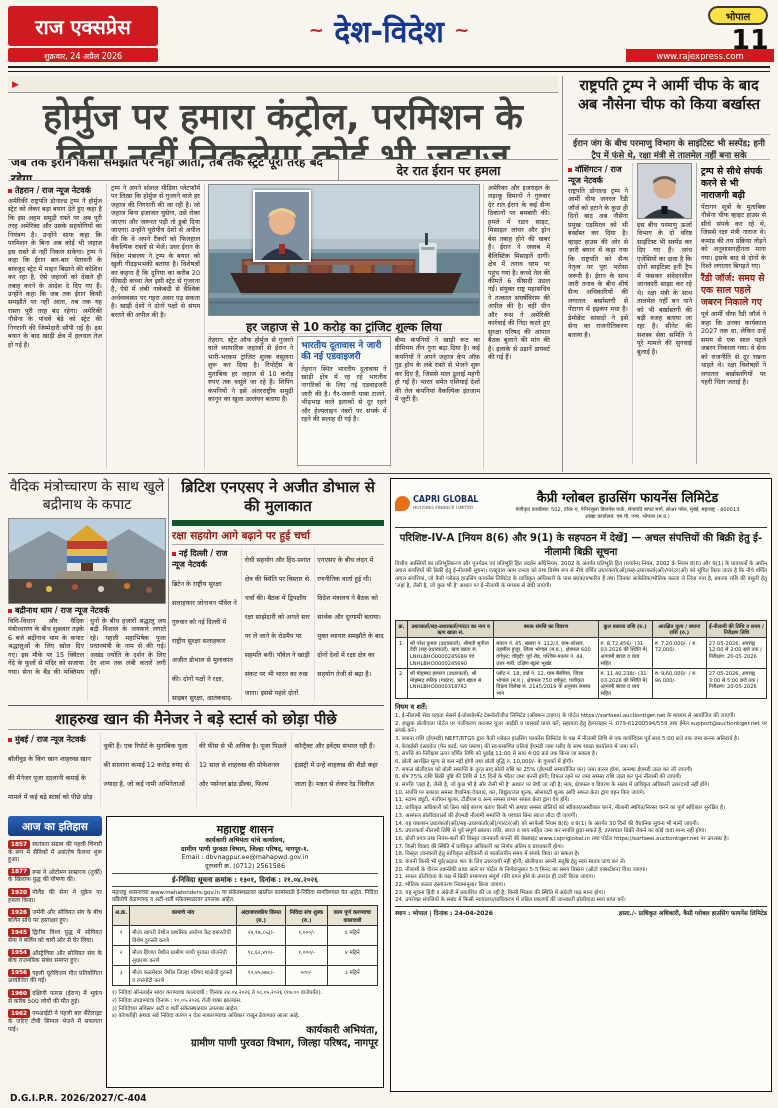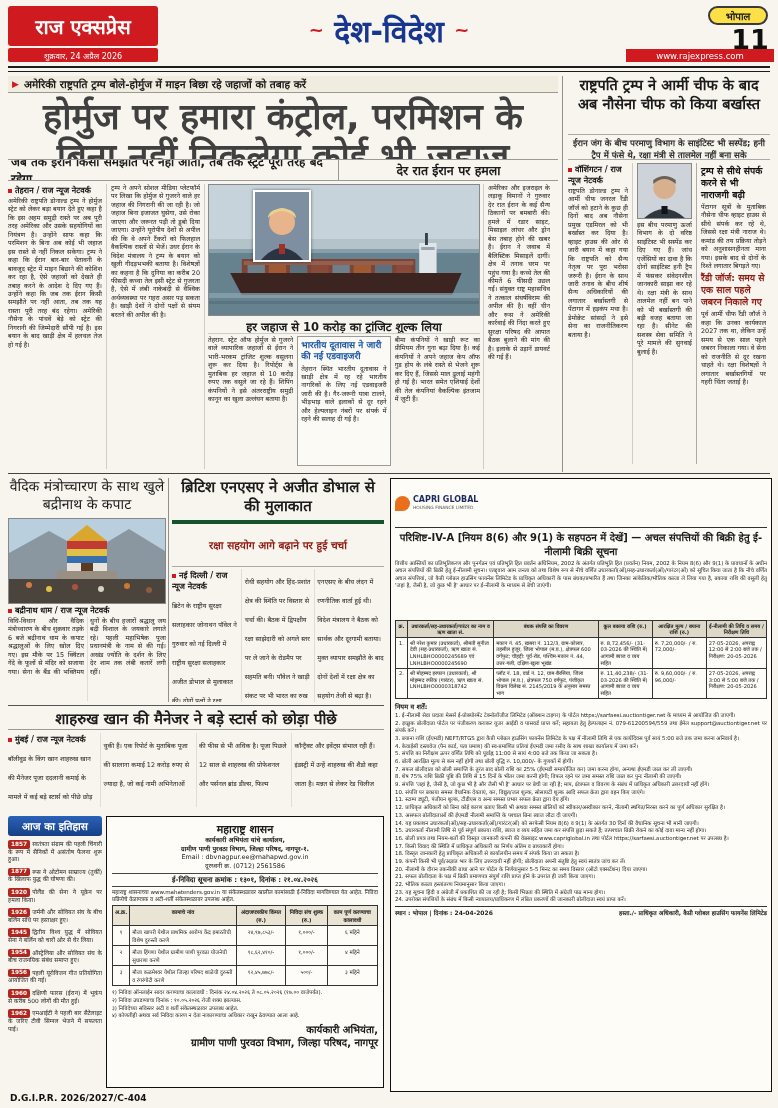--- a/index.html
+++ b/index.html
@@ -71,22 +71,22 @@
   
   .badri { left:8px; top:478px; width:158px; height:224px; overflow:hidden; }
   .badri-h { font-size:14px; font-weight:400; line-height:1.25; text-align:center; height:38px; overflow:hidden; }
   .temple-photo { position:relative; height:86px; border:1px solid #888; margin-top:2px; overflow:hidden; }
   .badri-body { height:84px; column-count:2; column-gap:6px; column-rule:1px solid #ddd; margin-top:2px; overflow:hidden; }
 
   .vrule2 { left:168px; top:478px; height:224px; border-left:1px solid #8f8f8f; }
 
   .nsa { left:172px; top:478px; width:212px; height:224px; overflow:hidden; }
   .nsa-h { font-size:15px; font-weight:800; line-height:1.25; text-align:center; height:40px; overflow:hidden; }
-  .nsa-sub { font-size:10.5px; font-weight:bold; color:#8f1d14; text-align:center; border-top:4px solid #14532d; border-bottom:1px solid #aaa;
-             padding:14px 0; margin:2px 0; }
+  .nsa-sub { font-size:10.5px; font-weight:bold; color:#8f1d14; border-top:6px solid #14532d; border-bottom:1px solid #aaa;
+             padding:2px 0; margin:2px 0; }
   .nsa-body { height:158px; column-count:3; column-gap:6px; column-rule:1px solid #ddd; overflow:hidden; }
 
   .hrule2 { left:8px; top:705px; width:376px; border-top:1px solid #555; }
 
   
   .srk { left:8px; top:708px; width:376px; height:102px; overflow:hidden; }
   .srk-h { font-size:15px; font-weight:800; text-align:center; height:22px; overflow:hidden; border-bottom:1px solid #999; padding-bottom:2px; }
   .srk-body { height:74px; column-count:4; column-gap:6px; column-rule:1px solid #ddd; margin-top:3px; overflow:hidden; }
 
   
@@ -145,21 +145,20 @@
   <div class="abs section-title"><span class="flourish">~</span> <span>देश-विदेश</span> <span class="flourish">~</span></div>
   <div class="abs edition-badge">भोपाल</div>
   <div class="abs page-num">11</div>
   <div class="abs site-strip">www.rajexpress.com</div>
   <div class="abs head-rule-a"></div>
   <div class="abs head-rule-b"></div>
 
   <section class="abs lead">
     <div class="kicker">
       <span class="kicker-arrow">▶</span>
-      <span>अमेरिकी राष्ट्रपति ट्रम्प बोले-होर्मुज में माइन बिछा रहे जहाजों को तबाह करें</span>
     </div>
     <h1 class="lead-headline">होर्मुज पर हमारा कंट्रोल, परमिशन के बिना नहीं निकलेगा कोई भी जहाज</h1>
     <div class="lead-subrow">
       <div class="lead-subhead">जब तक ईरान किसी समझौते पर नहीं आता, तब तक स्ट्रेट पूरी तरह बंद रहेगा</div>
       <div class="attack-headline">देर रात ईरान पर हमला</div>
     </div>
     <div class="lead-body">
       <div class="lcol1">
         <div class="byline">तेहरान / राज न्यूज नेटवर्क</div>
         <div class="tiny">अमेरिकी राष्ट्रपति डोनाल्ड ट्रम्प ने होर्मुज स्ट्रेट को लेकर बड़ा बयान देते हुए कहा है कि इस अहम समुद्री रास्ते पर अब पूरी तरह अमेरिका और उसके सहयोगियों का नियंत्रण है। उन्होंने साफ कहा कि परमिशन के बिना अब कोई भी जहाज इस रास्ते से नहीं निकल सकेगा। ट्रम्प ने कहा कि ईरान बार-बार चेतावनी के बावजूद स्ट्रेट में माइन बिछाने की कोशिश कर रहा है, ऐसे जहाजों को देखते ही तबाह करने के आदेश दे दिए गए हैं। उन्होंने कहा कि जब तक ईरान किसी समझौते पर नहीं आता, तब तक यह रास्ता पूरी तरह बंद रहेगा। अमेरिकी नौसेना के पांचवें बेड़े को स्ट्रेट की निगरानी की जिम्मेदारी सौंपी गई है। इस बयान के बाद खाड़ी क्षेत्र में हलचल तेज हो गई है।</div>
@@ -397,20 +396,25 @@
 
   <aside class="abs capri">
     <div class="cap-head">
       <div class="cap-logo">
         <div class="cap-logo-mark"></div>
         <div>
           <div class="cap-logo-t1">CAPRI GLOBAL</div>
           <div class="cap-logo-t2">HOUSING FINANCE LIMITED</div>
         </div>
       </div>
+      <div class="cap-title-wrap">
+        <div class="cap-title">कैप्री ग्लोबल हाउसिंग फायनेंस लिमिटेड</div>
+        <div class="cap-addr">पंजीकृत कार्यालय: 502, टॉवर-ए, पेनिनसुला बिजनेस पार्क, सेनापति बापट मार्ग, लोअर परेल, मुंबई, महाराष्ट्र - 400013</div>
+        <div class="cap-addr">शाखा कार्यालय: एम.पी. नगर, भोपाल (म.प्र.)</div>
+      </div>
     </div>
     <div class="cap-appendix">परिशिष्ट-IV-A [नियम 8(6) और 9(1) के सहपठन में देखें] — अचल संपत्तियों की बिक्री हेतु ई-नीलामी बिक्री सूचना</div>
     <div class="cap-intro">वित्तीय आस्तियों का प्रतिभूतिकरण और पुनर्गठन एवं प्रतिभूति हित प्रवर्तन अधिनियम, 2002 के अंतर्गत प्रतिभूति हित (प्रवर्तन) नियम, 2002 के नियम 8(6) और 9(1) के प्रावधानों के अधीन अचल संपत्तियों की बिक्री हेतु ई-नीलामी सूचना। एतद्द्वारा आम जनता को तथा विशेष रूप से नीचे वर्णित उधारकर्ता(ओं)/सह-उधारकर्ता(ओं)/गारंटर(ओं) को सूचित किया जाता है कि नीचे वर्णित अचल संपत्तियां, जो कैप्री ग्लोबल हाउसिंग फायनेंस लिमिटेड के प्राधिकृत अधिकारी के पास बंधक/प्रभारित हैं तथा जिनका सांकेतिक/भौतिक कब्जा ले लिया गया है, बकाया राशि की वसूली हेतु 'जहां है, जैसी है, जो कुछ भी है' आधार पर ई-नीलामी के माध्यम से बेची जाएंगी।</div>
     <table class="cap-table">
       <colgroup>
         <col style="width:12px">
           <col style="width:86px">
           <col style="width:104px">
           <col style="width:54px">
           <col style="width:54px">

